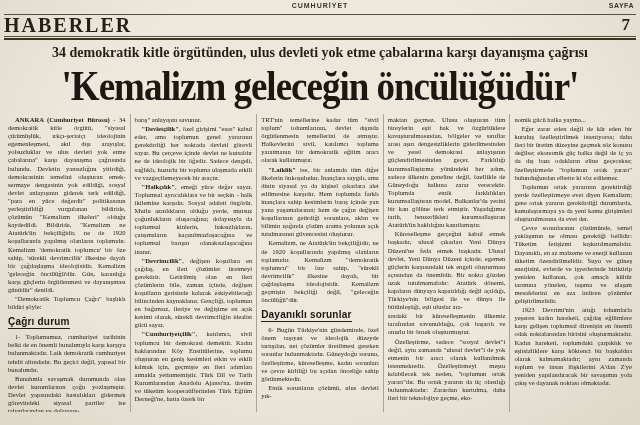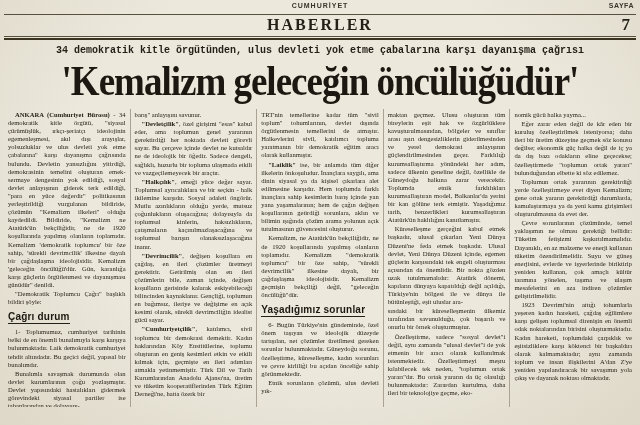--- a/index.html
+++ b/index.html
@@ -27,37 +27,36 @@
   .mast-row1 .sayfa{
     position:absolute;right:2px;top:0;
     font-size:7px;font-weight:bold;letter-spacing:.5px;
     font-family:"Liberation Sans", sans-serif;color:#3a342a;
   }
   .rule-thin{height:0;border-top:1px solid #57503f;margin:1px 0 0 0;}
   .mast-row2{
     position:relative;height:20px;
   }
   .mast-row2 .section{
-    position:absolute;left:0;right:0;top:0;text-align:center;
-    font-size:16px;font-weight:bold;letter-spacing:2px;
+    position:absolute;left:0;right:0;top:0;text-align:left;
+    font-size:20px;font-weight:bold;letter-spacing:2px;
     color:#241f17;line-height:20px;
   }
   .mast-row2 .pagenum{
     position:absolute;right:6px;top:0;
     font-size:17px;font-weight:bold;line-height:20px;color:#241f17;
   }
   .rule-thick{height:2px;background:#39331f;margin-top:1px;}
   
   .kicker{
     text-align:center;
-    font-size:10px;font-weight:bold;
+    font-size:14px;font-weight:bold;
     letter-spacing:0;
     padding:5px 0 1px 0;
     color:#241f17;
-    font-family:Liberation Mono, monospace;
   }
   .headline{
     text-align:center;
     font-size:37px;font-weight:bold;
     letter-spacing:-1px;
     line-height:44px;
     transform:scaleY(1.12);
     transform-origin:top center;
     color:#1c1811;
     white-space:nowrap;
@@ -127,21 +126,21 @@
         <p class="noindent">barış" anlayışını savunur.</p>
         <p><b>"Devletçilik"</b>, özel girişimi "esas" kabul eder, ama toplumun genel yararının gerektirdiği her noktada devleti görevli sayar. Bu çerçeve içinde devlet ne kutsaldır ne de ideolojik bir öğedir. Sadece dengeli, sağlıklı, huzurlu bir topluma ulaşmada etkili ve vazgeçilemeyecek bir araçtır.</p>
         <p><b>"Halkçılık"</b>, emeği yüce değer sayar. Toplumsal ayrıcalıklara ve bir seçkin - halk ikilemine karşıdır. Sosyal adaleti öngörür. Mutlu azınlıkların olduğu yerde, mutsuz çoğunlukların oluşacağına; dolayısıyla da toplumsal kinlerin, haksızlıkların, çatışmaların kaçınılmazlaşacağına ve toplumsal barışın olanaksızlaşacağına inanır.</p>
         <p><b>"Devrimcilik"</b>, değişen koşullara en çağdaş, en ileri çözümler üretmeyi gerektirir. Getirilmiş olan en ileri çözümlerin bile, zaman içinde, değişen koşulların gerisinde kalarak eskiyebileceği bilincinden kaynaklanır. Gençliği, toplumun en bağımsız, ileriye ve değişime en açık kesimi olarak, sürekli devrimciliğin idealist gücü sayar.</p>
         <p><b>"Cumhuriyetçilik"</b>, katılımcı, sivil toplumcu bir demokrasi demektir. Kadın haklarından Köy Enstitülerine, toplumu oluşturan en geniş kesimleri etkin ve etkili kılmak için, geçmişte en ileri adımları atmakla yetinmemiştir. Türk Dil ve Tarih Kurumlarından Anadolu Ajansı'na, üretim ve tüketim kooperatiflerinden Türk Eğitim Derneği'ne, hatta özerk bir</p>
       </div>
     <div class="col">
         <p class="noindent">TRT'nin temellerine kadar tüm "sivil toplum" tohumlarının, devlet dışında örgütlenmesin temellerini de atmıştır. Halkevlerini sivil, katılımcı topluma yaratmanın bir demokratik eğitim aracı olarak kullanmıştır.</p>
         <p><b>"Laiklik"</b> ise, bir anlamda tüm diğer ilkelerin önkoşuludur. İnançlara saygılı, ama dinin siyasal ya da kişisel çıkarlara alet edilmesine karşıdır. Hem toplumda farklı inançlara sahip kesimlerin barış içinde yan yana yaşamalarının; hem de çağın değişen koşullarının getirdiği sorunlara, aklın ve bilimin ışığında çözüm arama yolunun açık tutulmasının güvencesini oluşturur.</p>
         <p>Kemalizm, ne Atatürk'ün bekçiliğidir, ne de 1920 koşullarında yapılmış olanların toplamıdır. Kemalizm "demokratik toplumcu" bir öze sahip, "sürekli devrimcilik" ilkesine dayalı, bir çağdaşlaşma ideolojisidir. Kemalizm geçmişin bekçiliği değil, "geleceğin öncülüğü"dür.</p>
-        <h3>Yaşadığımız sorunlar</h3>
+        <h3>Dayanıklı sorunlar</h3>
         <p>6- Bugün Türkiye'nin gündeminde, özel önem taşıyan ve ideolojik düzeyde tartışılan, net çözümler üretilmesi gereken sorunlar bulunmaktadır. Güneydoğu sorunu, özelleştirme, küreselleşme, kadın sorunları ve çevre kirliliği bu açıdan önceliğe sahip görünmektedir.</p>
         <p>Etnik sorunların çözümü, ulus devleti yık-</p>
       </div>
     <div class="col">
         <p class="noindent">maktan geçmez. Ulusu oluşturan tüm bireylerin eşit hak ve özgürlüklere kavuşturulmasından, bölgeler ve sınıflar arası aşırı dengesizliklerin giderilmesinden ve yerel demokrasi anlayışının güçlendirilmesinden geçer. Farklılığı kurumsallaştırma yönündeki her adım, sadece ülkenin geneline değil, özellikle de Güneydoğu halkına zarar verecektir. Toplumda etnik farklılıkları kurumsallaştıran model, Balkanlar'da yerini bir kan gölüne terk etmiştir. Yaşadığımız tarih, benzerlikleri kurumsallaştıran Atatürk'ün haklılığını kanıtlamıştır.</p>
         <p>Küreselleşme gerçeğini kabul etmek başkadır, ulusal çıkarları Yeni Dünya Düzeni'ne feda etmek başkadır. Ulusal devlet, Yeni Dünya Düzeni içinde, egemen güçlerin karşısındaki tek engeli oluşturması açısından da önemlidir. Bir nokta gözden uzak tutulmamalıdır: Atatürk dönemi, kapıların dünyaya kapatıldığı değil açıldığı, Türkiye'nin bölgesi ile ve dünya ile bütünleştiği, eşit uluslar ara-</p>
         <p class="noindent">sındaki bir küreselleşmenin ülkemiz tarafından savunulduğu, çok başarılı ve onurlu bir örnek oluşturmuştur.</p>
         <p>Özelleştirme, sadece "sosyal devlet"i değil, aynı zamanda "ulusal devlet"i de yok etmenin bir aracı olarak kullanılmak istenmektedir. Özelleştirmeyi meşru kılabilecek tek neden, "toplumun ortak yararı"dır. Bu ortak yararın da üç olasılığı bulunmaktadır: Zarardan kurtulma, daha ileri bir teknolojiye geçme, eko-</p>
       </div>
     <div class="col">

